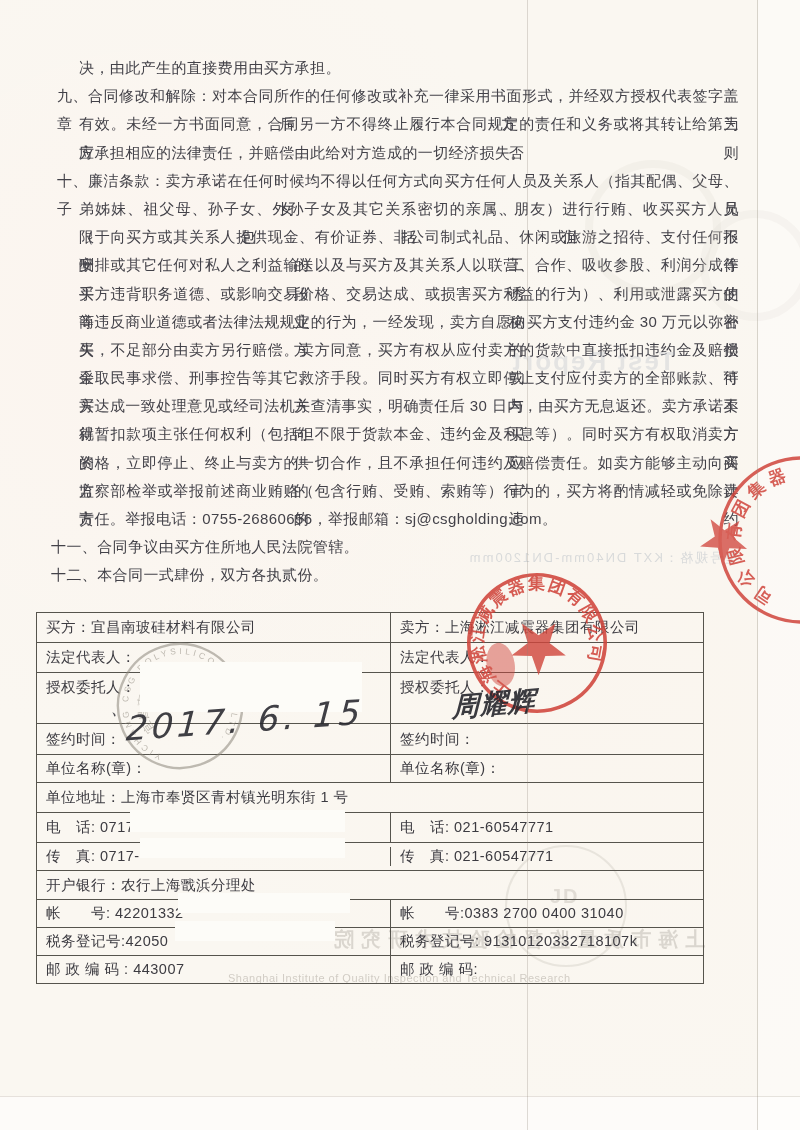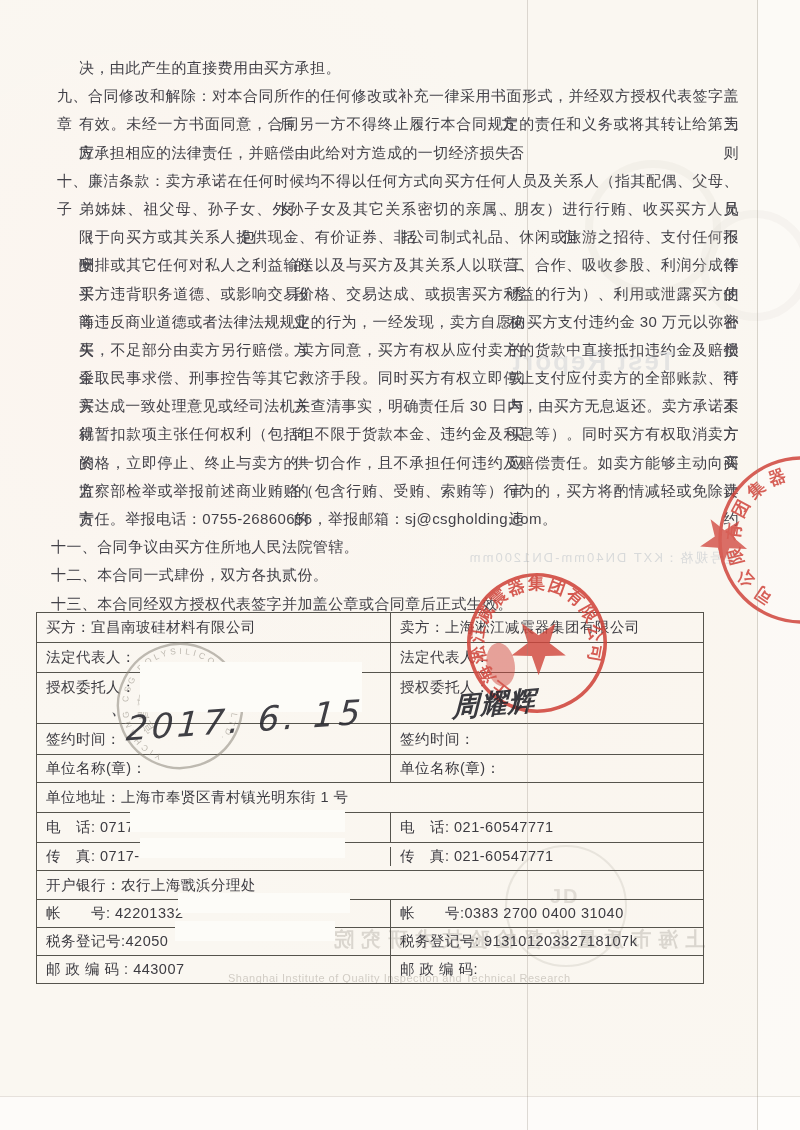--- a/index.html
+++ b/index.html
@@ -87,21 +87,20 @@
       <div class="line c just">等违反商业道德或者法律法规规定的行为，一经发现，卖方自愿向买方支付违约金 30 万元以弥补买方的损</div>
       <div class="line c just">失，不足部分由卖方另行赔偿。卖方同意，买方有权从应付卖方的货款中直接抵扣违约金及赔偿金，或可</div>
       <div class="line c just">采取民事求偿、刑事控告等其它救济手段。同时买方有权立即停止支付应付卖方的全部账款、待买方与卖</div>
       <div class="line c just">方达成一致处理意见或经司法机关查清事实，明确责任后 30 日内，由买方无息返还。卖方承诺不得向买方</div>
       <div class="line c just">就暂扣款项主张任何权利（包括但不限于货款本金、违约金及利息等）。同时买方有权取消卖方的供应商</div>
       <div class="line c just">资格，立即停止、终止与卖方的一切合作，且不承担任何违约及赔偿责任。如卖方能够主动向买方的审计</div>
       <div class="line c just">监察部检举或举报前述商业贿赂（包含行贿、受贿、索贿等）行为的，买方将酌情减轻或免除卖方的违约</div>
       <div class="line c">责任。举报电话：0755-26860656，举报邮箱：sj@csgholding.com。</div>
       <div class="line n2">十一、合同争议由买方住所地人民法院管辖。</div>
       <div class="line n2">十二、本合同一式肆份，双方各执贰份。</div>
-      <div class="line n2">十三、本合同经双方授权代表签字并加盖公章或合同章后正式生效。</div>
     </div>
 
   <div class="info-table">
       <div class="trow" style="height: 29px;">
     <div class="tcell left">买方：宜昌南玻硅材料有限公司</div>
     <div class="tcell right">卖方：上海淞江减震器集团有限公司</div>
   </div>
       <div class="trow" style="height: 29px;">
     <div class="tcell left">法定代表人：</div>
     <div class="tcell right">法定代表人：</div>

